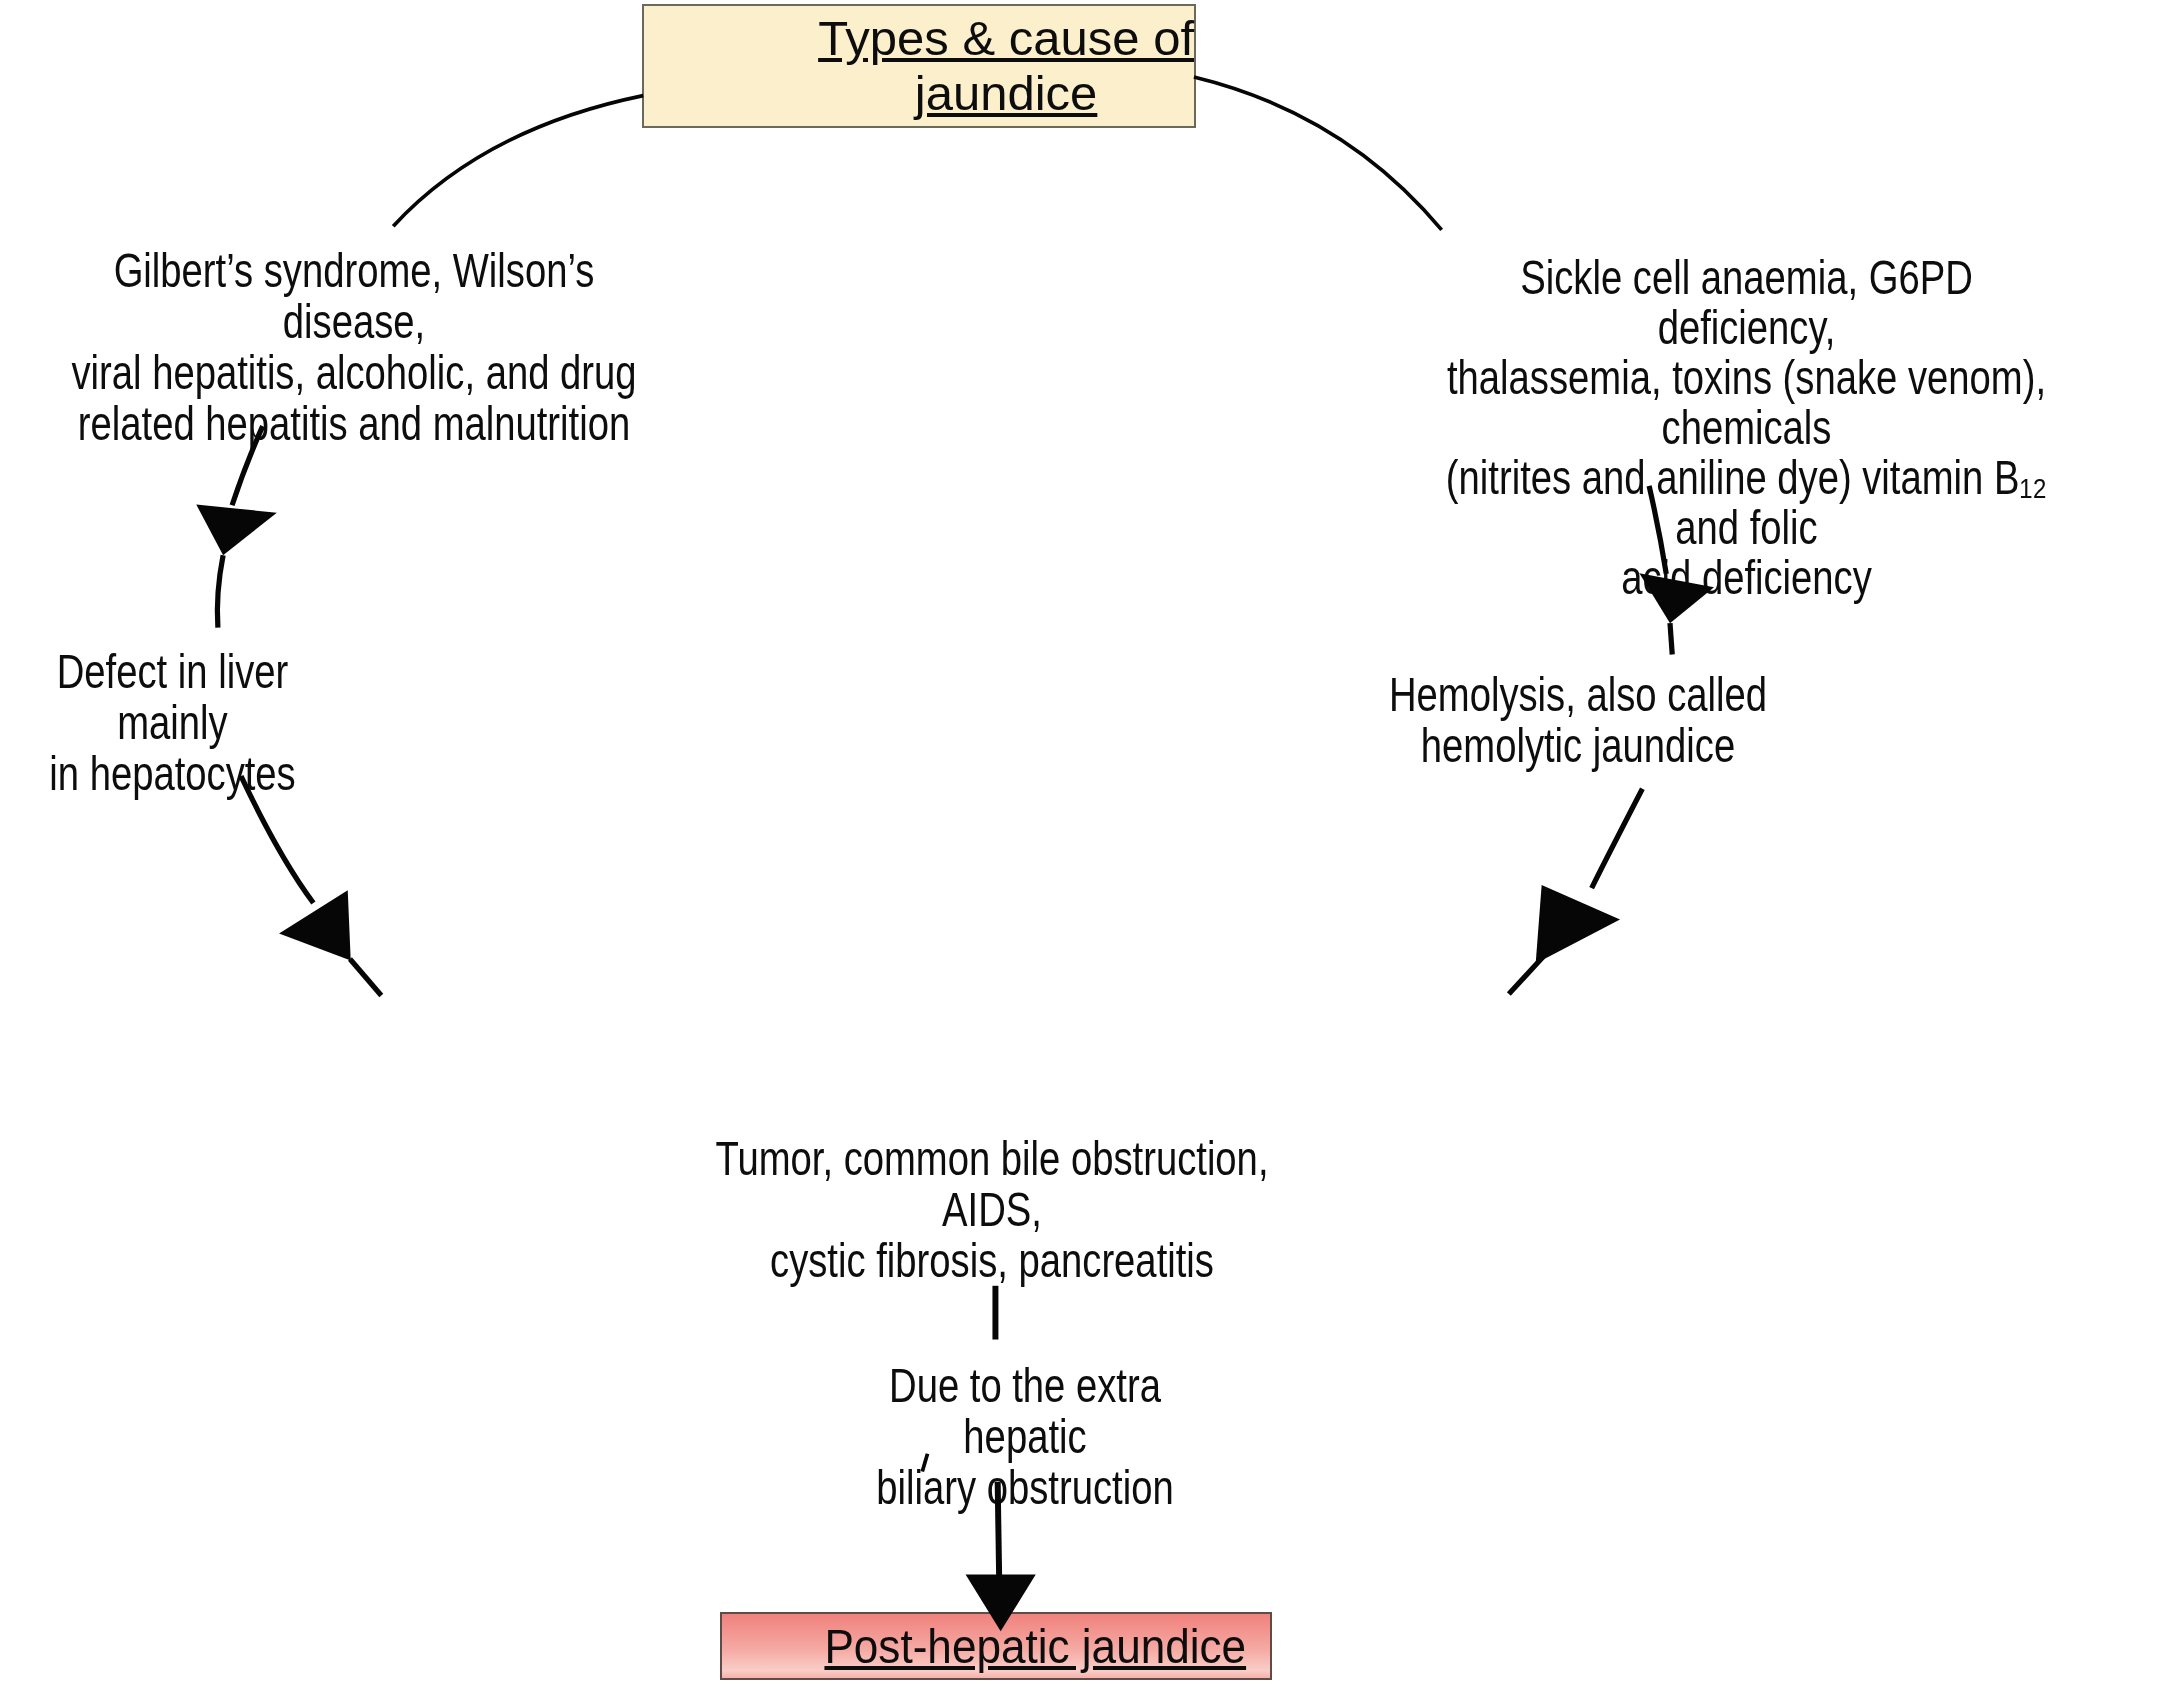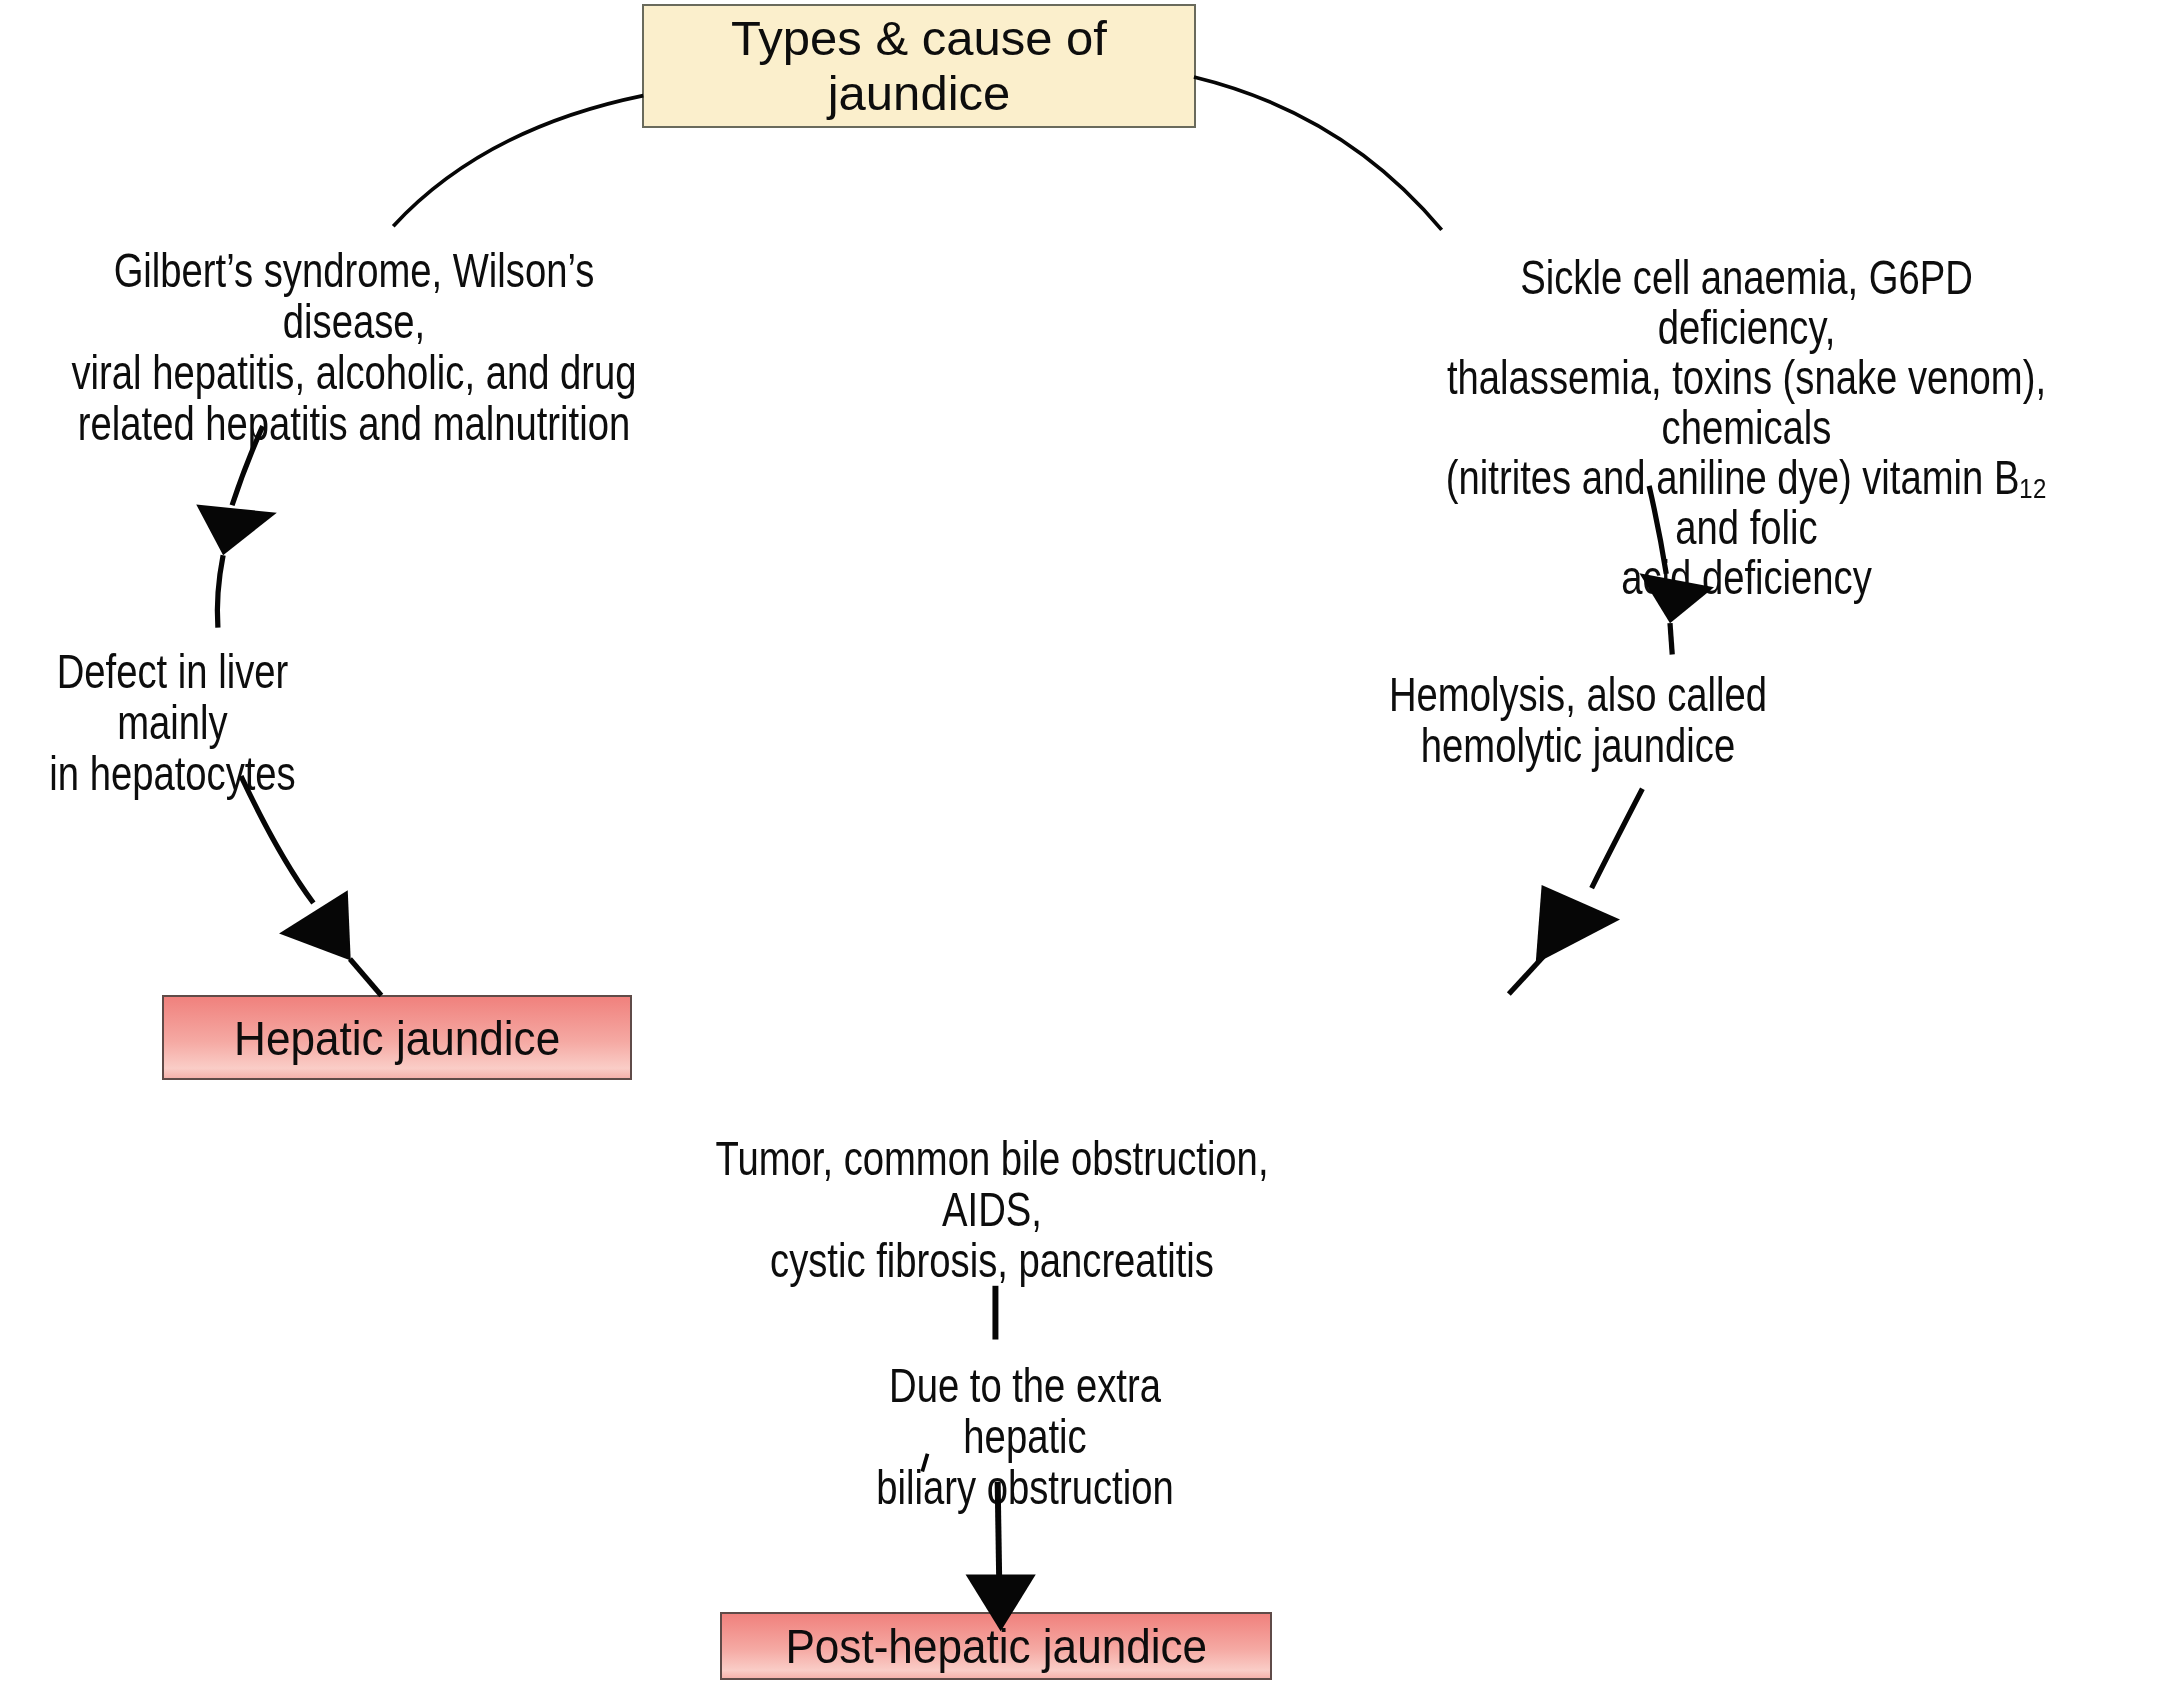--- a/index.html
+++ b/index.html
@@ -15,22 +15,23 @@
     position:absolute;
     font-size:49px;
     line-height:51px;
     text-align:center;
     white-space:pre-line;
     transform:scaleX(0.78);
     transform-origin:50% 0;
   }
   .node{
     position:absolute;
-    display:flex;align-items:center;justify-content:center;
+    display:flex;align-items:center;justify-content:flex-end;
     box-sizing:border-box;
+    text-decoration:underline;
   }
   .title-box{
     background:var(--title-box-fill,#FBEFCC);
     border:2.2px solid var(--title-box-border,#696A5C);
   }
   .result-box{
     background:linear-gradient(180deg,
       var(--result-box-top,#F0817D) 0%,
       var(--result-box-mid,#F5A9A3) 55%,
       var(--result-box-bottom,#FACDC7) 88%,
@@ -62,23 +63,20 @@
 jaundice</div>
   </div>
 
   <div class="txt" style="left:-18.7px;top:245px;width:746px;">Gilbert’s syndrome, Wilson’s disease,
 viral hepatitis, alcoholic, and drug
 related hepatitis and malnutrition</div>
 
   <div class="txt" style="left:0px;top:646px;width:345px;">Defect in liver mainly
 in hepatocytes</div>
 
-  <div class="node result-box" style="left:162px;top:995px;width:470px;height:85px;">
-    <div class="box-label">Hepatic jaundice</div>
-  </div>
 
   <div class="txt" style="left:1336px;top:252px;width:821px;line-height:50px;">Sickle cell anaemia, G6PD deficiency,
 thalassemia, toxins (snake venom), chemicals
 (nitrites and aniline dye) vitamin B₁₂ and folic
 acid deficiency</div>
 
   <div class="txt" style="left:1317px;top:669px;width:522px;">Hemolysis, also called
 hemolytic jaundice</div>
 
 

